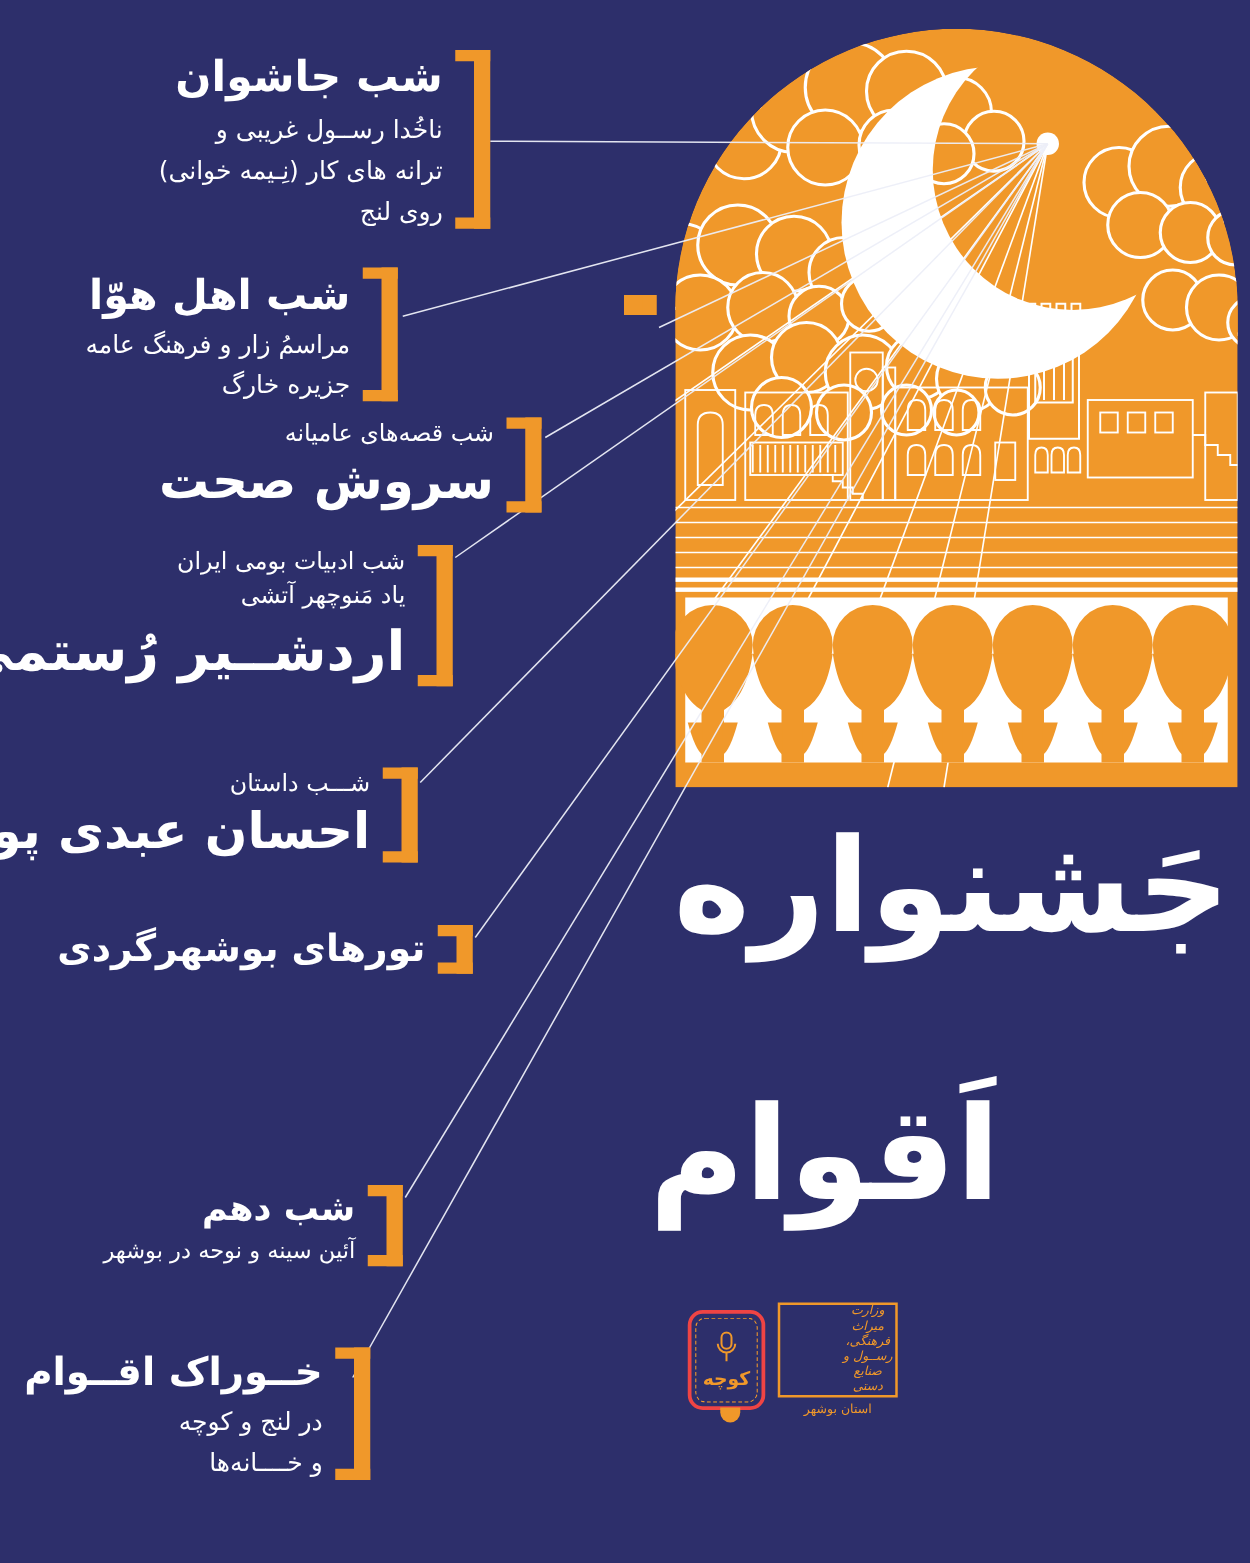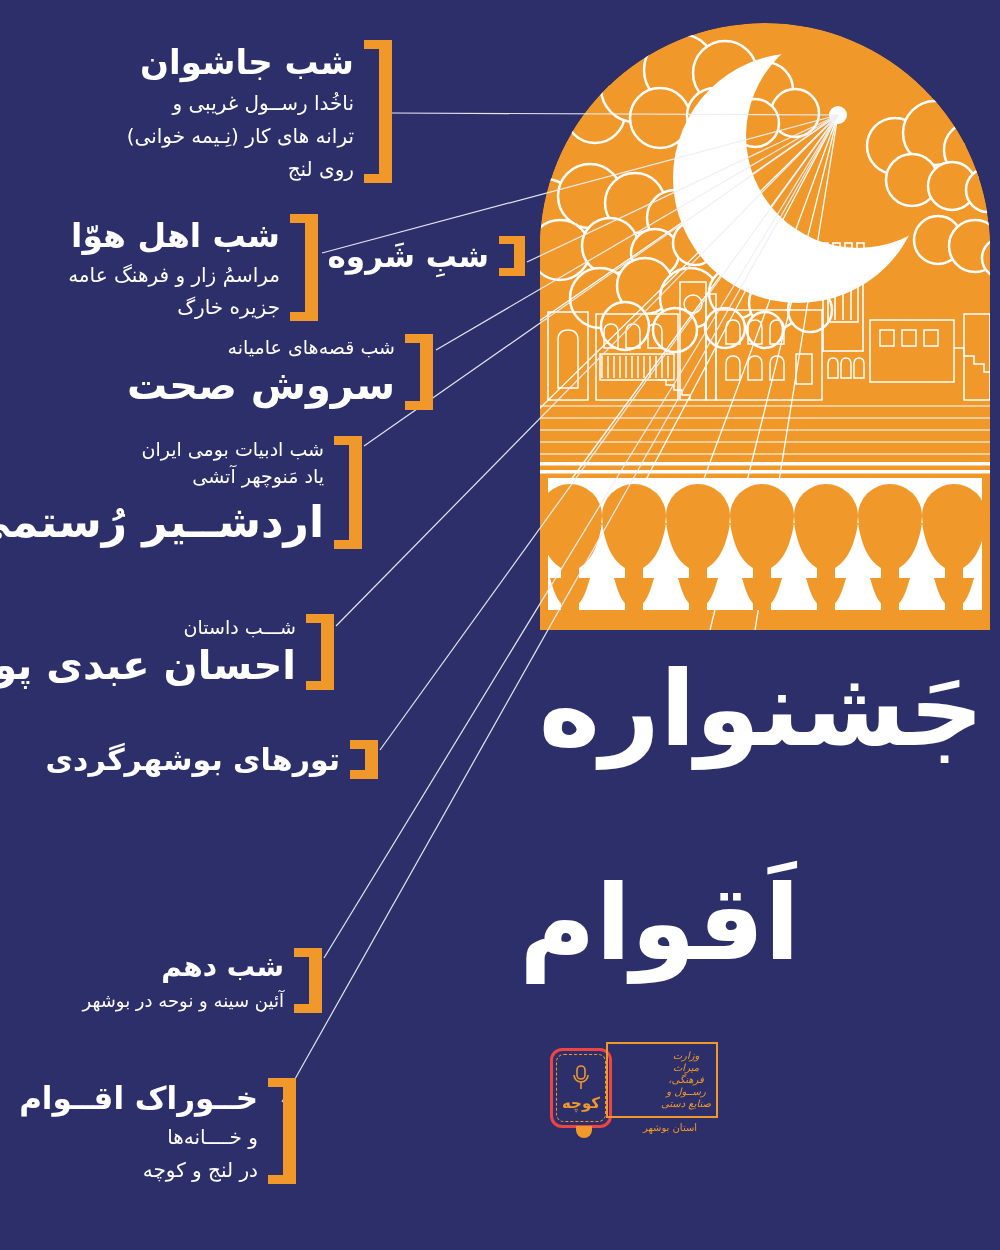--- a/index.html
+++ b/index.html
@@ -31,21 +31,21 @@
   .title-1{top:648px;right:16px;font-size:104px;}
   .title-2{top:862px;right:200px;font-size:104px;}
   
   .koocheh-logo{position:absolute;z-index:3;top:1048px;right:388px;width:56px;height:74px;
     border:3px solid #ef4444;border-radius:12px;display:flex;flex-direction:column;
     align-items:center;justify-content:center;gap:3px;}
   .koocheh-logo::after{content:"";position:absolute;inset:3px;border:1px dashed #F0982A;border-radius:8px;}
   .koocheh-label{color:#F0982A;font-size:15px;font-weight:bold;}
   .koocheh-tab{position:absolute;z-index:3;top:1126px;right:408px;width:16px;height:12px;
     background:#F0982A;border-radius:0 0 9px 9px;}
-  .ministry-logo{position:absolute;z-index:3;top:1042px;right:282px;width:112px;height:76px;
+  .ministry-logo{position:absolute;z-index:3;top:1042px;right:282px;width:96px;height:76px;
     border:2.5px solid #F0982A;box-sizing:border-box;display:flex;flex-direction:column;
     align-items:center;justify-content:center;color:#F0982A;font-size:10px;line-height:1.22;
     text-align:center;font-style:italic;padding-left:48px;}
   .ministry-caption{position:absolute;z-index:3;top:1122px;right:282px;width:96px;
     color:#F0982A;font-size:10px;text-align:center;}
 </style>
 </head>
 <body>
 
 <svg class="arch" width="450" height="612" viewBox="0 0 450 612">
@@ -221,23 +221,20 @@
 <div class="event ev2">
   <div class="ev-text">
     <div class="ev-heading">شب اهل هوّا</div>
     <div class="ev-post">مراسمُ زار و فرهنگ عامه</div>
     <div class="ev-post">جزیره خارگ</div>
   </div>
   <div class="bracket"></div>
 </div>
 
 <div class="event ev3">
-  <div class="ev-text">
-    <div class="ev-heading">شبِ شَروه</div>
-  </div>
   <div class="bracket"></div>
 </div>
 
 <div class="event ev4">
   <div class="ev-text">
     <div class="ev-pre">شب قصه‌های عامیانه</div>
     <div class="ev-heading">سروش صحت</div>
   </div>
   <div class="bracket"></div>
 </div>
@@ -270,22 +267,22 @@
   <div class="ev-text">
     <div class="ev-heading">شب دهم</div>
     <div class="ev-post">آئین سینه و نوحه در بوشهر</div>
   </div>
   <div class="bracket"></div>
 </div>
 
 <div class="event ev9">
   <div class="ev-text">
     <div class="ev-heading">خــوراک اقــوام</div>
+    <div class="ev-post">در لنج و کوچه</div>
     <div class="ev-post">و خــــانه‌ها</div>
-    <div class="ev-post">در لنج و کوچه</div>
   </div>
   <div class="bracket"></div>
 </div>
 
 <div class="title-line title-1">جَشنواره</div>
 <div class="title-line title-2">اَقوام</div>
 
 <div class="koocheh-logo">
   <svg width="18" height="26" viewBox="0 0 18 26">
     <rect x="5" y="1" width="8" height="13" rx="4" fill="none" stroke="#F0982A" stroke-width="1.6"></rect>

